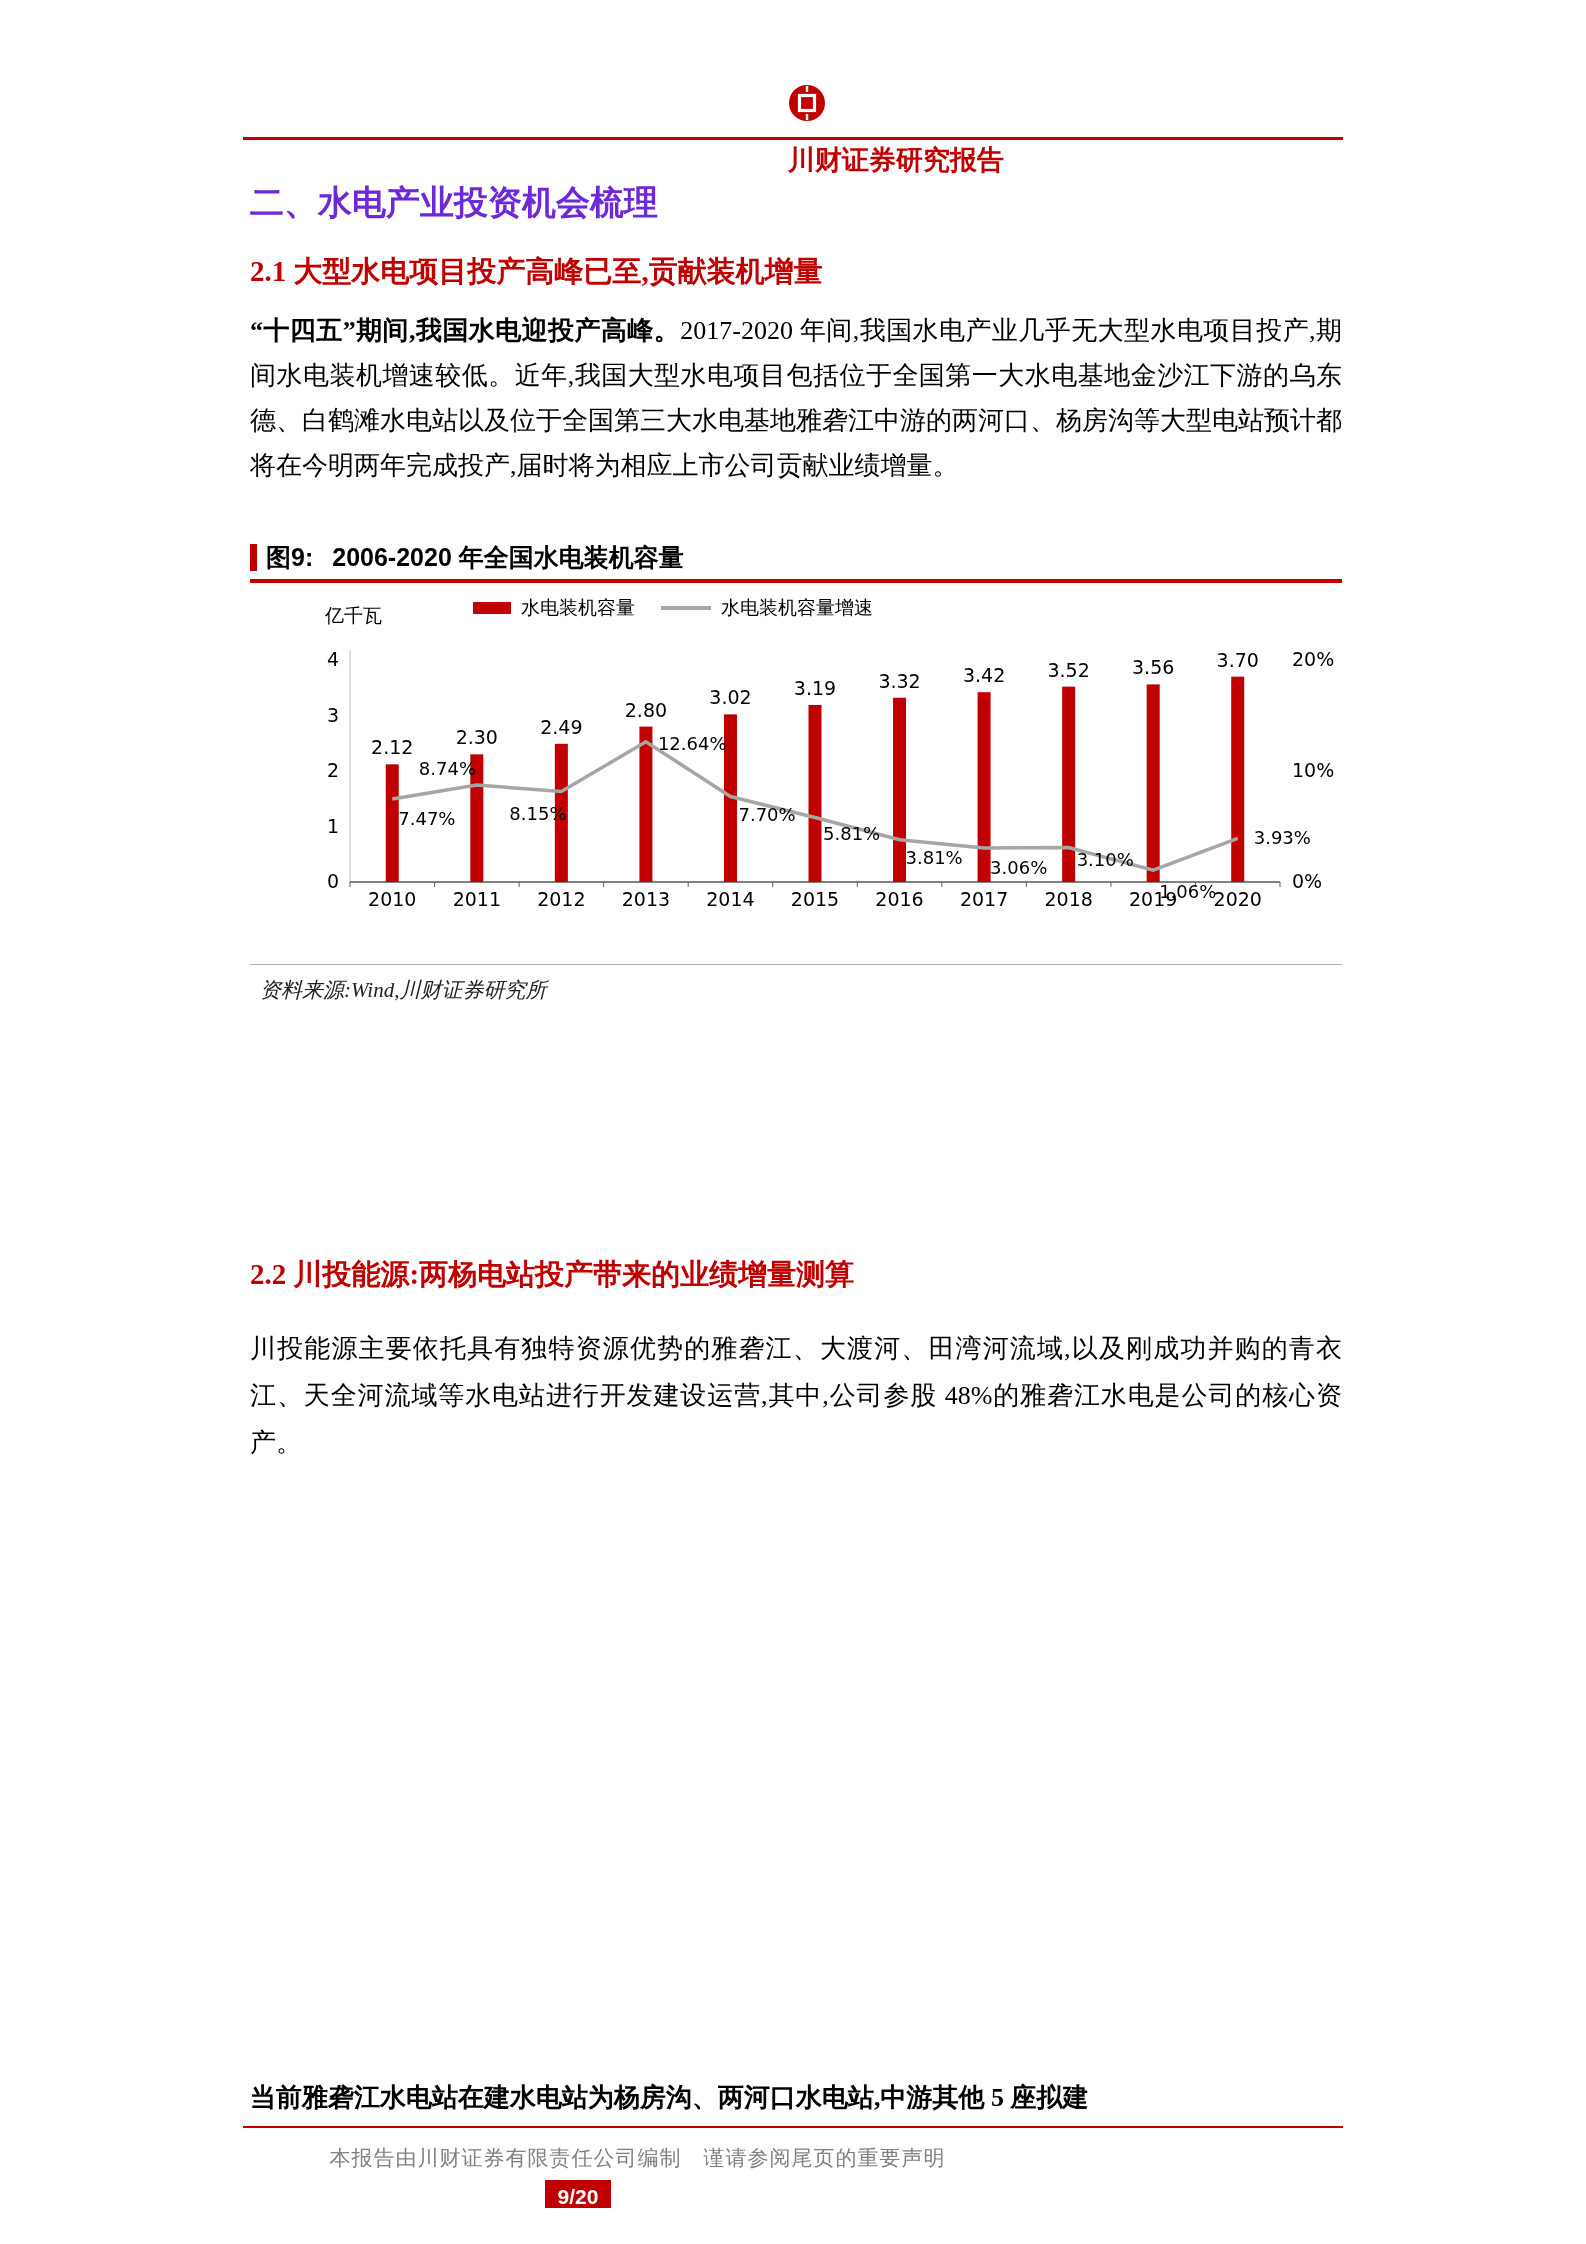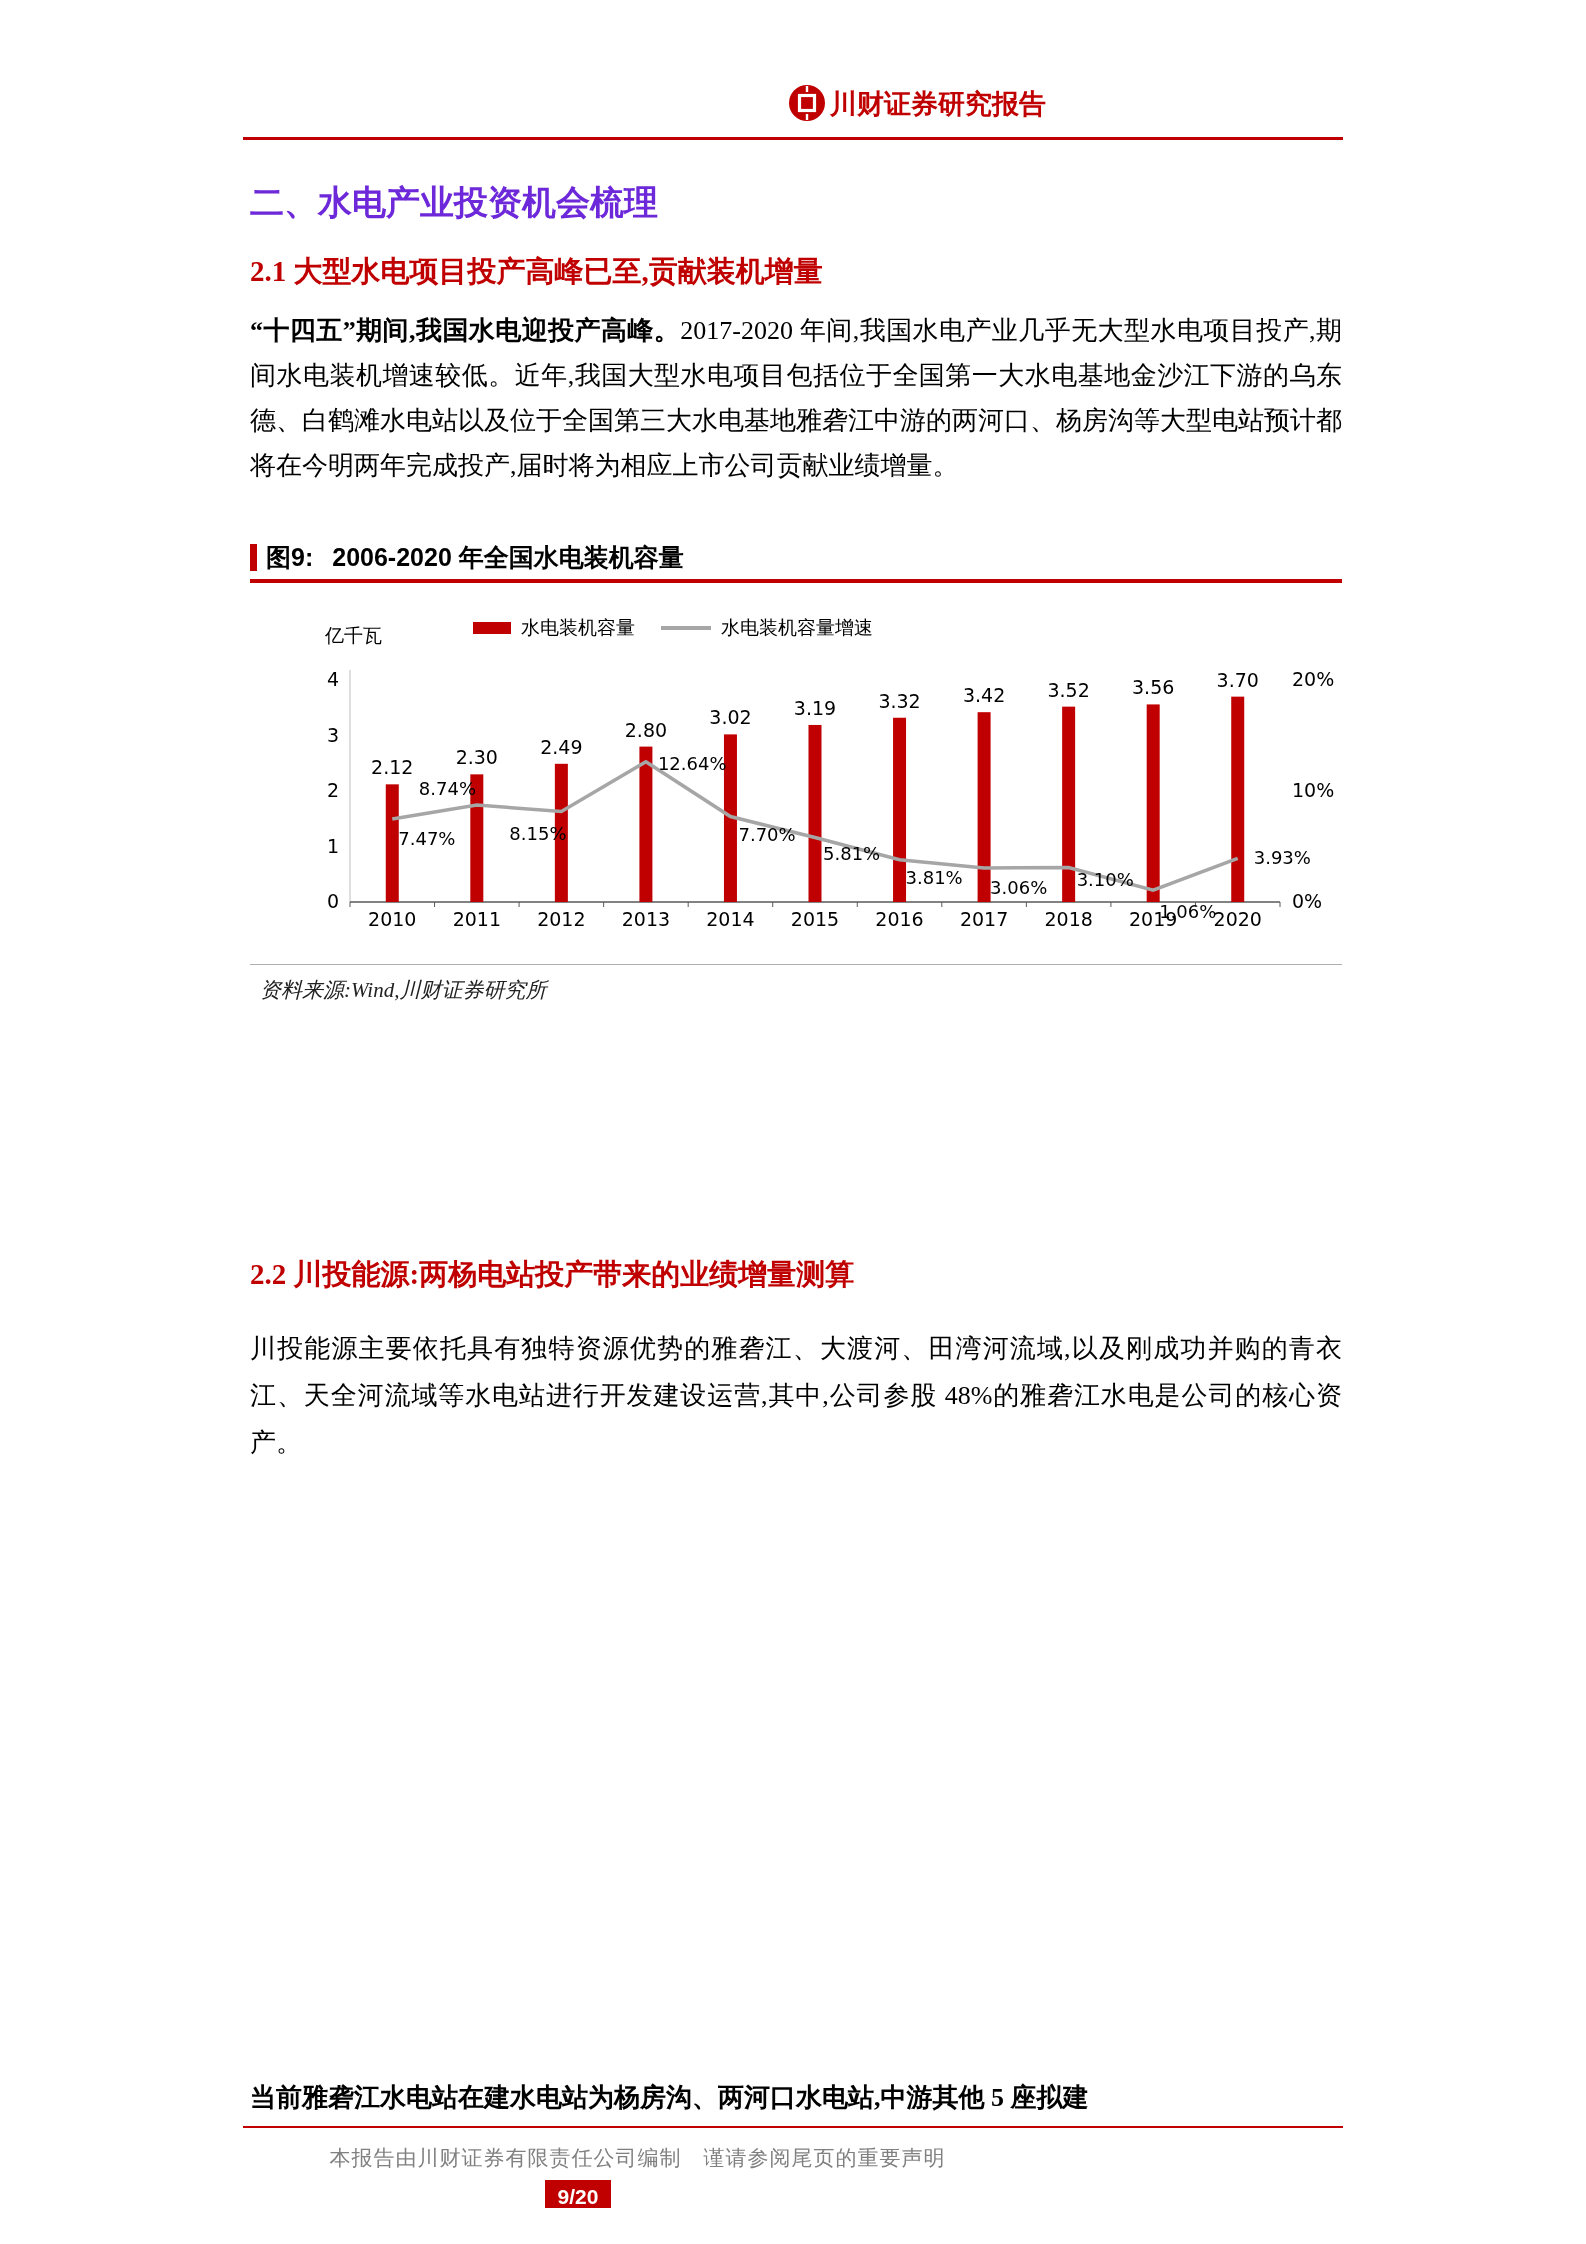--- a/index.html
+++ b/index.html
@@ -5,21 +5,21 @@
   * { margin:0; padding:0; box-sizing:border-box; }
   html,body { background:#ffffff; }
   body {
     width:1586px; height:2244px;
     font-family:"Liberation Serif","DejaVu Serif",serif;
     color:#000;
   }
   .page { position:relative; width:1586px; height:2244px; background:#fff; overflow:hidden; }
   .abs { position:absolute; }
 
-  .brand { left:788px; top:84px; display:flex; align-items:flex-end; gap:4px; }
+  .brand { left:788px; top:84px; display:flex; align-items:flex-start; gap:20px;flex-direction:column; }
   .brand-text {
     font-family:"Liberation Sans","DejaVu Sans",sans-serif;
     font-weight:bold; font-size:27px; color:#c00000;
   }
   .top-rule { left:243px; top:137px; width:1100px; height:3px; background:#c00000; }
 
   .h1 { left:250px; top:180px; font-size:34px; font-weight:bold; color:#6d28d9;
         font-family:"Liberation Serif","DejaVu Serif",serif; }
   .h2 { left:250px; font-size:29px; font-weight:bold; color:#c00000; }
   .h2-1 { top:252px; }
@@ -31,21 +31,21 @@
   .p3 { top:1495px; line-height:47px; }
   .p4 { top:2075px; font-weight:bold; }
 
   .fig-header { left:250px; top:541px; display:flex; align-items:center;
                 font-family:"Liberation Sans","DejaVu Sans",sans-serif; }
   .fig-bar { width:7px; height:27px; background:#c00000; margin-right:9px; }
   .fig-label { font-size:25px; font-weight:bold; margin-right:19px; }
   .fig-title { font-size:25px; font-weight:bold; }
   .fig-underline { left:250px; top:579px; width:1092px; height:4px; background:#c00000; }
 
-  .chart-wrap { left:295px; top:592px; width:1060px; height:340px;margin-top:20px; }
+  .chart-wrap { left:295px; top:592px; width:1060px; height:340px; }
   #chart-svg text { font-family:"DejaVu Sans","Liberation Sans",sans-serif; fill:#000; }
 
   .chart-bottom-rule { left:250px; top:964px; width:1092px; height:1px; background:#b0b0b0; }
   .fig-source { left:260px; top:976px; font-size:21px; font-style:italic; color:#222; }
 
   .footer-rule { left:243px; top:2126px; width:1100px; height:2px; background:#c00000; }
   .footer-text { left:250px; top:2144px; width:775px; text-align:center;
                  font-size:21px; color:#808080; letter-spacing:1px; }
   .page-badge { left:545px; top:2180px; width:66px; height:28px; background:#c00000;
                 color:#fff; font-family:"Liberation Sans","DejaVu Sans",sans-serif;

